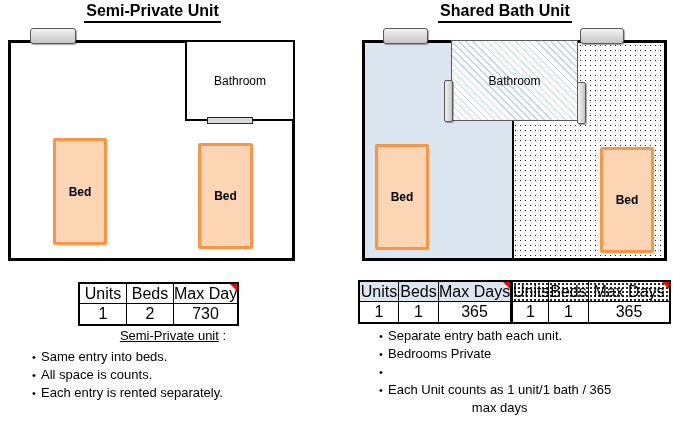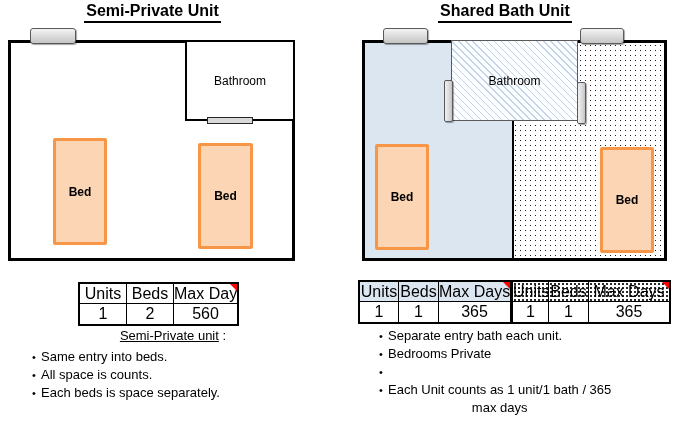--- a/index.html
+++ b/index.html
@@ -87,38 +87,38 @@
 
   <div class="tbl" style="left:78px; top:282px; grid-template-columns:47px 47px 63px;">
     <div class="cell">Units</div>
     <div class="cell">Beds</div>
     <div class="cell last-col">
       <span>Max Days</span>
       <span class="flag"></span>
     </div>
     <div class="cell last-row">1</div>
     <div class="cell last-row">2</div>
-    <div class="cell last-row last-col">560</div>
+    <div class="cell last-row last-col">730</div>
   </div>
 
   <div class="notes" style="left:18px; top:327px; width:310px;">
     <div class="nhead">
       <span class="u">Semi-Private unit</span><span> :</span>
     </div>
     <div class="brow">
       <span class="dot">•</span>
       <span class="btext">Same entry into beds.</span>
     </div>
     <div class="brow">
       <span class="dot">•</span>
       <span class="btext">All space is counts.</span>
     </div>
     <div class="brow">
       <span class="dot">•</span>
-      <span class="btext">Each beds is space separately.</span>
+      <span class="btext">Each entry is rented separately.</span>
     </div>
   </div>
 
   <div class="title" style="left:360px; width:290px;">
     <span class="u">Shared Bath Unit</span>
   </div>
 
   <div class="room" style="left:362px; top:40px; width:305px; height:221px;"></div>
 
   <div class="zone-blue" style="left:365px; top:43px; width:148px; height:215px;"></div>

